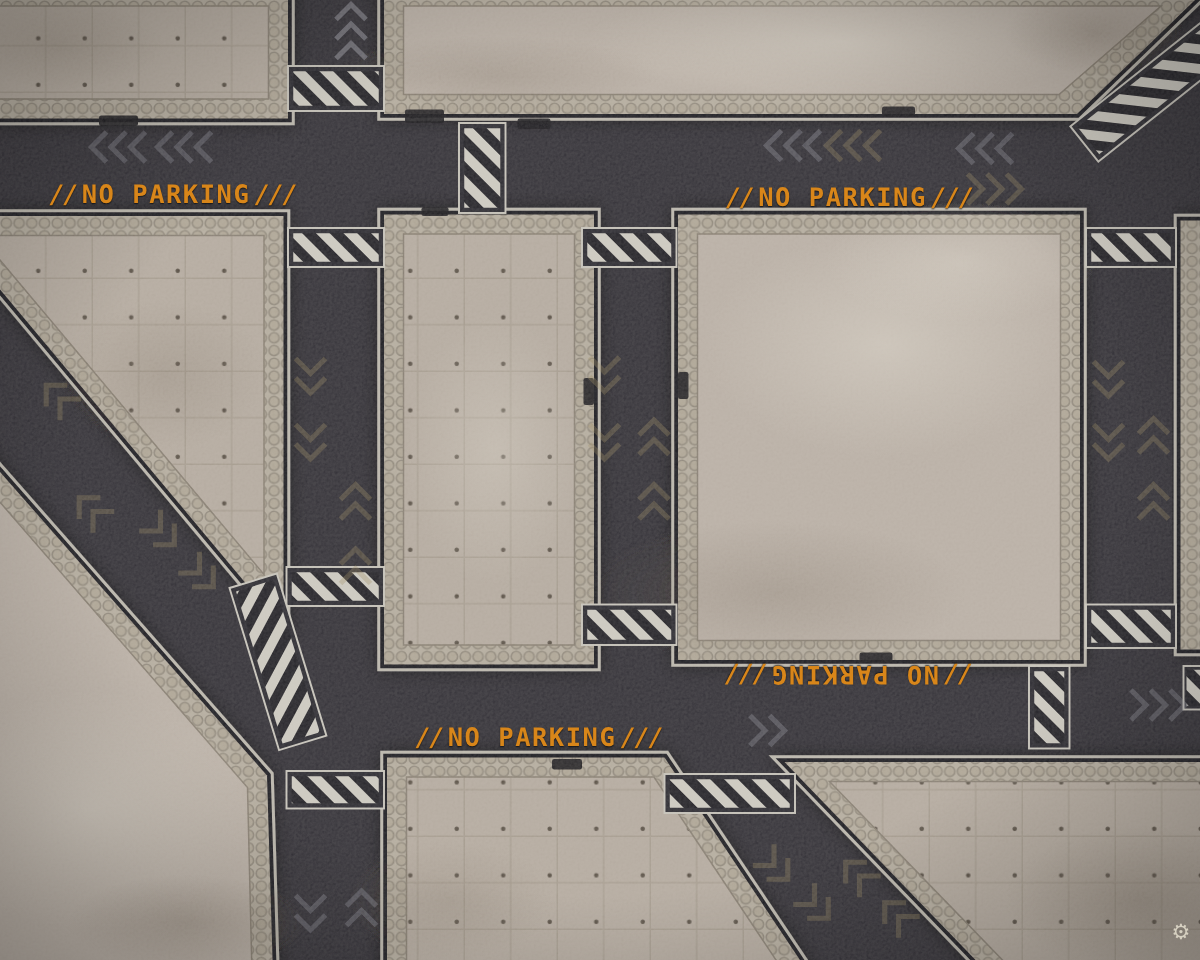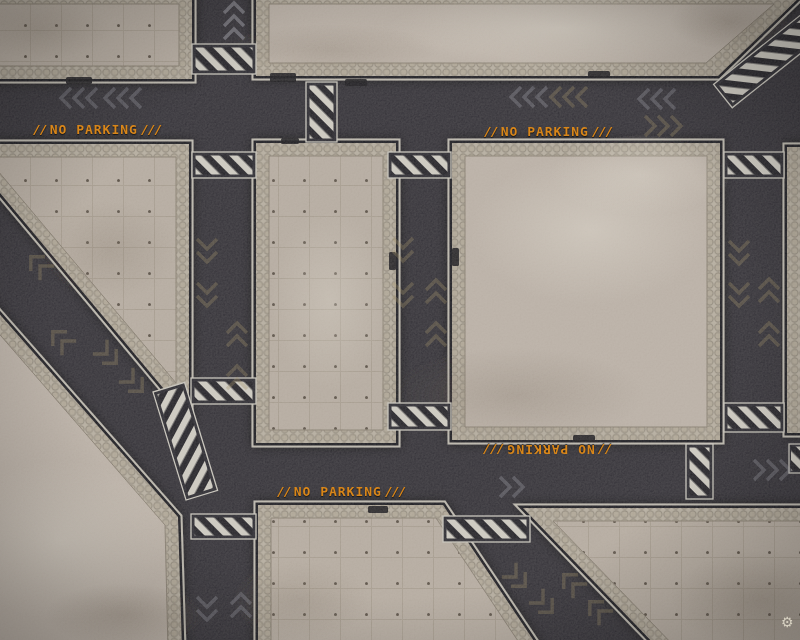--- a/index.html
+++ b/index.html
@@ -14,21 +14,21 @@
   .plain{fill:#b8aea4;}
   .gridf{fill:url(#gridc);}
   .hzO{fill:#26252c;stroke:#c6c3ba;stroke-width:1.3;}
   .hzI{fill:url(#haz);}
   .cg{stroke:#a4a5b1;opacity:.30;}
   .co{stroke:#9c8a5e;opacity:.32;}
   .cb{stroke:#b9bac4;opacity:.42;}
   .chv{fill:none;stroke-width:3.4;}
   .tab{fill:#16151a;opacity:.9;}
   
-  .np{position:absolute;color:#d8861a;font-weight:bold;font-size:13px;line-height:14px;
+  .np{position:absolute;color:#d8861a;font-weight:bold;font-size:17px;line-height:14px;
       letter-spacing:1px;white-space:nowrap;text-shadow:0 1px 1px rgba(0,0,0,.65);}
   .np .sl{letter-spacing:-1px;font-style:italic;}
   .np .tx{padding:0 3px;}
   .np.flip{transform:rotate(180deg);}
   .wm{position:absolute;left:781px;top:615px;font-size:14px;line-height:14px;
       color:rgba(228,222,206,.85);font-family:"DejaVu Sans",sans-serif;}
 </style>
 </head>
 <body>
 

